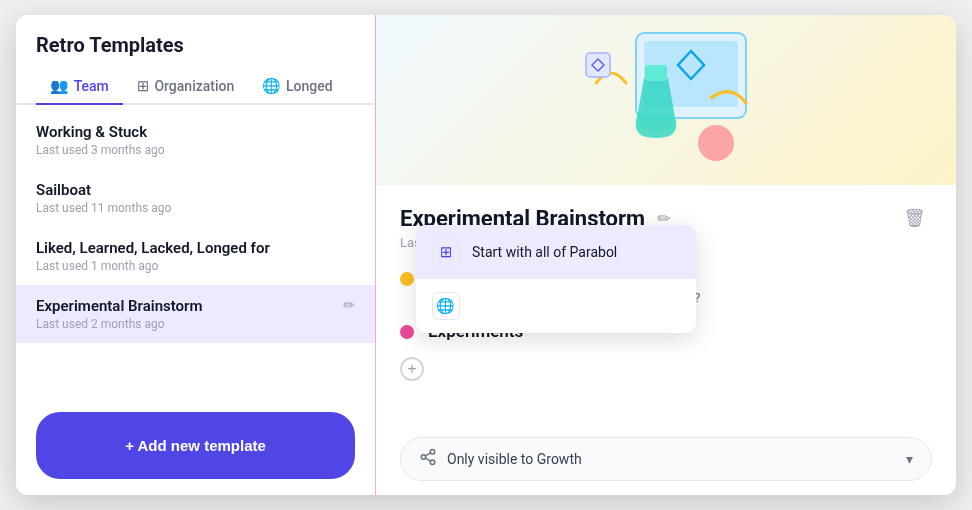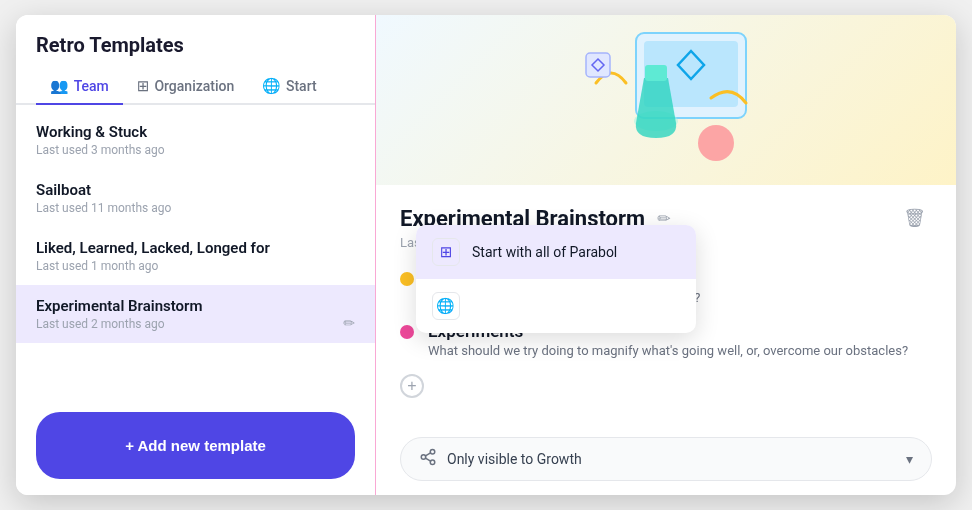--- a/index.html
+++ b/index.html
@@ -68,21 +68,21 @@
     .tab-icon {
       font-size: 15px;
     }
     .template-list {
       flex: 1;
       overflow-y: auto;
       padding: 6px 0;
     }
     .template-item {
       display: flex;
-      align-items: flex-end;
+      align-items: flex-start;
       justify-content: space-between;
       padding: 12px 20px;
       cursor: pointer;
       border-radius: 0;
       transition: background 0.15s;
     }
     .template-item.selected { background: #ede9fe; }
     .template-info {}
     .template-name {
       font-size: 15px;
@@ -301,21 +301,21 @@
         <div class="tab active">
           <span class="tab-icon">👥</span>
           <span>Team</span>
         </div>
         <div class="tab">
           <span class="tab-icon">⊞</span>
           <span>Organization</span>
         </div>
         <div class="tab">
           <span class="tab-icon">🌐</span>
-          <span>Start</span>
+          <span>Longed</span>
         </div>
       </div>
     </div>
     <div class="template-list">
       <div class="template-item">
         <div class="template-info">
           <div class="template-name">Working &amp; Stuck</div>
           <div class="template-meta">Last used 3 months ago</div>
         </div>
         <span class="edit-icon">✏</span>
@@ -383,21 +383,20 @@
         <div class="column-text-block">
           <div class="column-title">Getting Stuck</div>
           <div class="column-desc">Where are we getting stuck? What's in our way?</div>
         </div>
       </div>
 
       <div class="column-item">
         <div class="column-dot pink"></div>
         <div class="column-text-block">
           <div class="column-title">Experiments</div>
-          <div class="column-desc">What should we try doing to magnify what's going well, or, overcome our obstacles?</div>
         </div>
       </div>
 
       <div class="add-column">
         <button class="add-column-btn">+</button>
       </div>
     </div>
 
     <div class="dropdown-overlay">
       <div class="dropdown-item highlighted">

